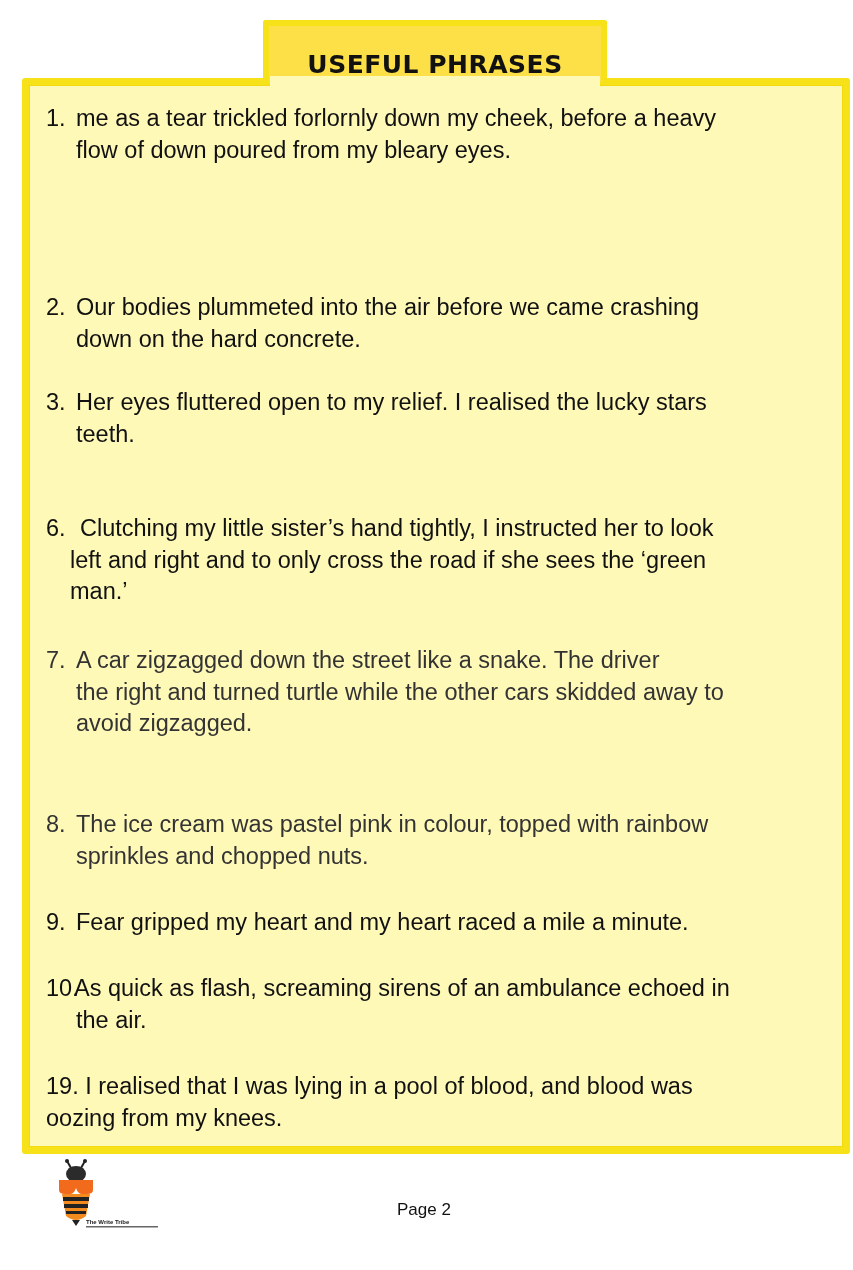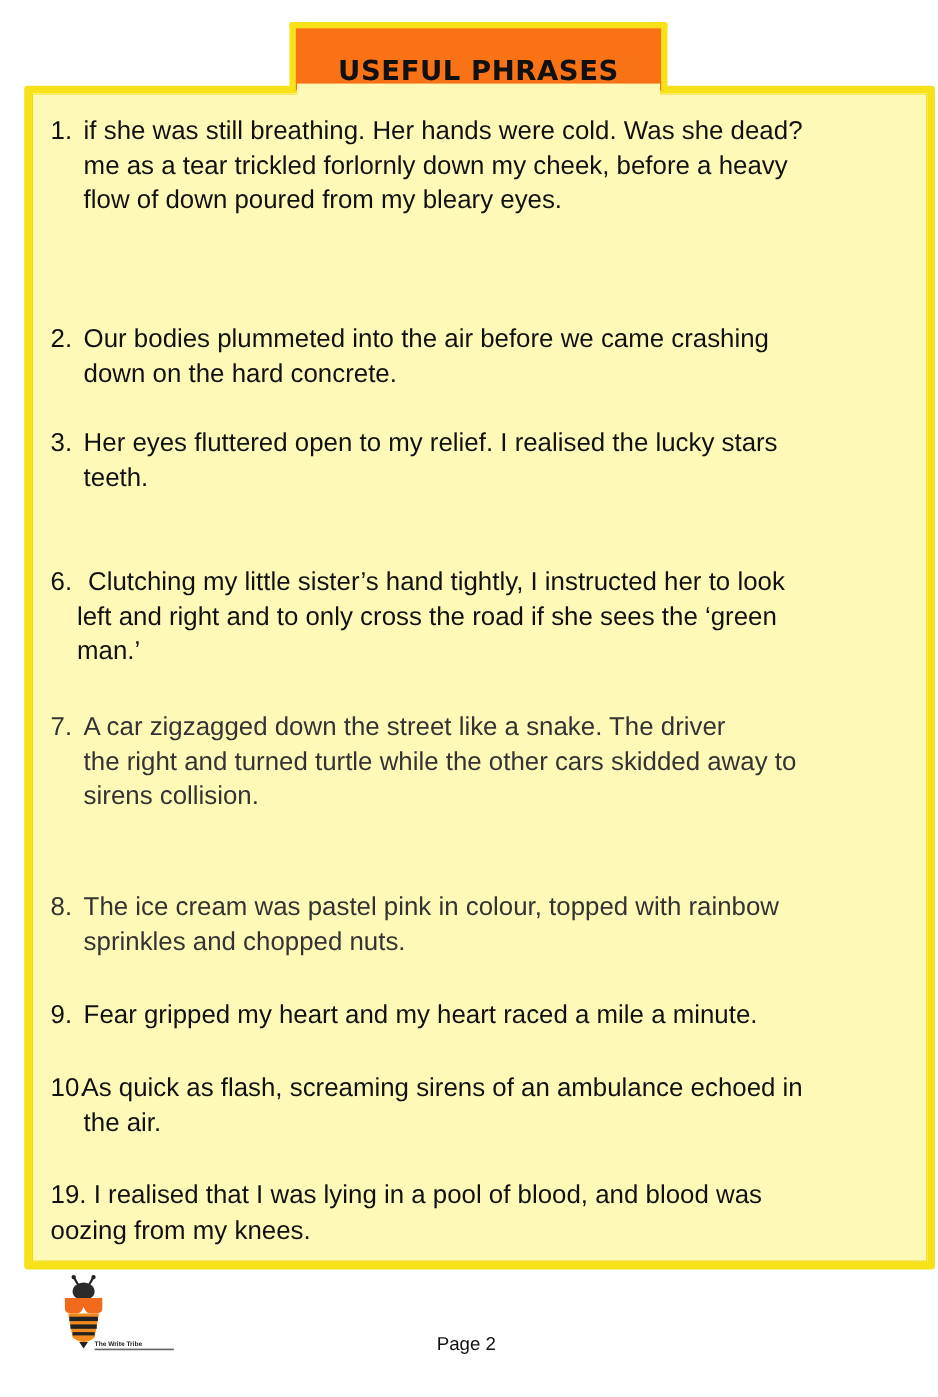--- a/index.html
+++ b/index.html
@@ -1,20 +1,20 @@
 <!DOCTYPE html>
 <html><head>
 <meta charset="utf-8">
 <style>
   html, body { margin: 0; padding: 0; background: #ffffff; }
   body { width: 853px; height: 1270px; position: relative; overflow: hidden;
          font-family: "Liberation Sans", sans-serif; }
   .tab {
     position: absolute; left: 263px; top: 20px; width: 344px; height: 62px;
-    background: #f97316; box-sizing: border-box;
+    background: #fde047; box-sizing: border-box;
     border: 6px solid #f7e21a; border-bottom: none;
     border-radius: 3px 3px 0 0;
   }
   .tab-title {
     position: absolute; left: 0; right: 0; top: 24px; text-align: center;
     font-family: "DejaVu Sans", sans-serif; font-weight: bold; font-size: 25px;
     letter-spacing: 0.5px; color: #111111;
   }
   .frame {
     position: absolute; left: 22px; top: 78px; width: 828px; height: 1076px;
@@ -27,36 +27,35 @@
     background: #fff9b8;
   }
   .item {
     position: absolute; font-size: 23.5px; line-height: 31.5px; color: #111111;
   }
   .item.gray { color: #333333; }
   .num { position: absolute; left: 0; top: 0; }
   .txt { display: block; }
   .logo { position: absolute; left: 56px; top: 1158px; width: 110px; height: 72px; }
   .page-num {
-    position: absolute; left: 397px; top: 1200px; font-size: 17px; color: #111111; margin-top: 12px;
+    position: absolute; left: 397px; top: 1200px; font-size: 17px; color: #111111;
   }
 </style>
 </head>
 <body>
 
 <div class="frame"></div>
 <div class="tab">
   <div class="tab-title">USEFUL PHRASES</div>
 </div>
 <div class="frame-cover"></div>
 
 <div class="item" style="left:46px; top:103px; width:790px;">
   <span class="num">1.</span>
   <div style="padding-left:30px;">
-    <span class="txt">if she was still breathing. Her hands were cold. Was she dead?</span>
     <span class="txt">me as a tear trickled forlornly down my cheek, before a heavy</span>
     <span class="txt">flow of down poured from my bleary eyes.</span>
   </div>
 </div>
 
 <div class="item" style="left:46px; top:292px; width:790px;">
   <span class="num">2.</span>
   <div style="padding-left:30px;">
     <span class="txt">Our bodies plummeted into the air before we came crashing</span>
     <span class="txt">down on the hard concrete.</span>
@@ -78,21 +77,21 @@
     <span class="txt">left and right and to only cross the road if she sees the ‘green</span>
     <span class="txt">man.’</span>
   </div>
 </div>
 
 <div class="item gray" style="left:46px; top:645px; width:790px;">
   <span class="num">7.</span>
   <div style="padding-left:30px;">
     <span class="txt">A car zigzagged down the street like a snake. The driver</span>
     <span class="txt">the right and turned turtle while the other cars skidded away to</span>
-    <span class="txt">sirens collision.</span>
+    <span class="txt">avoid zigzagged.</span>
   </div>
 </div>
 
 <div class="item gray" style="left:46px; top:809px; width:790px;">
   <span class="num">8.</span>
   <div style="padding-left:30px;">
     <span class="txt">The ice cream was pastel pink in colour, topped with rainbow</span>
     <span class="txt">sprinkles and chopped nuts.</span>
   </div>
 </div>

